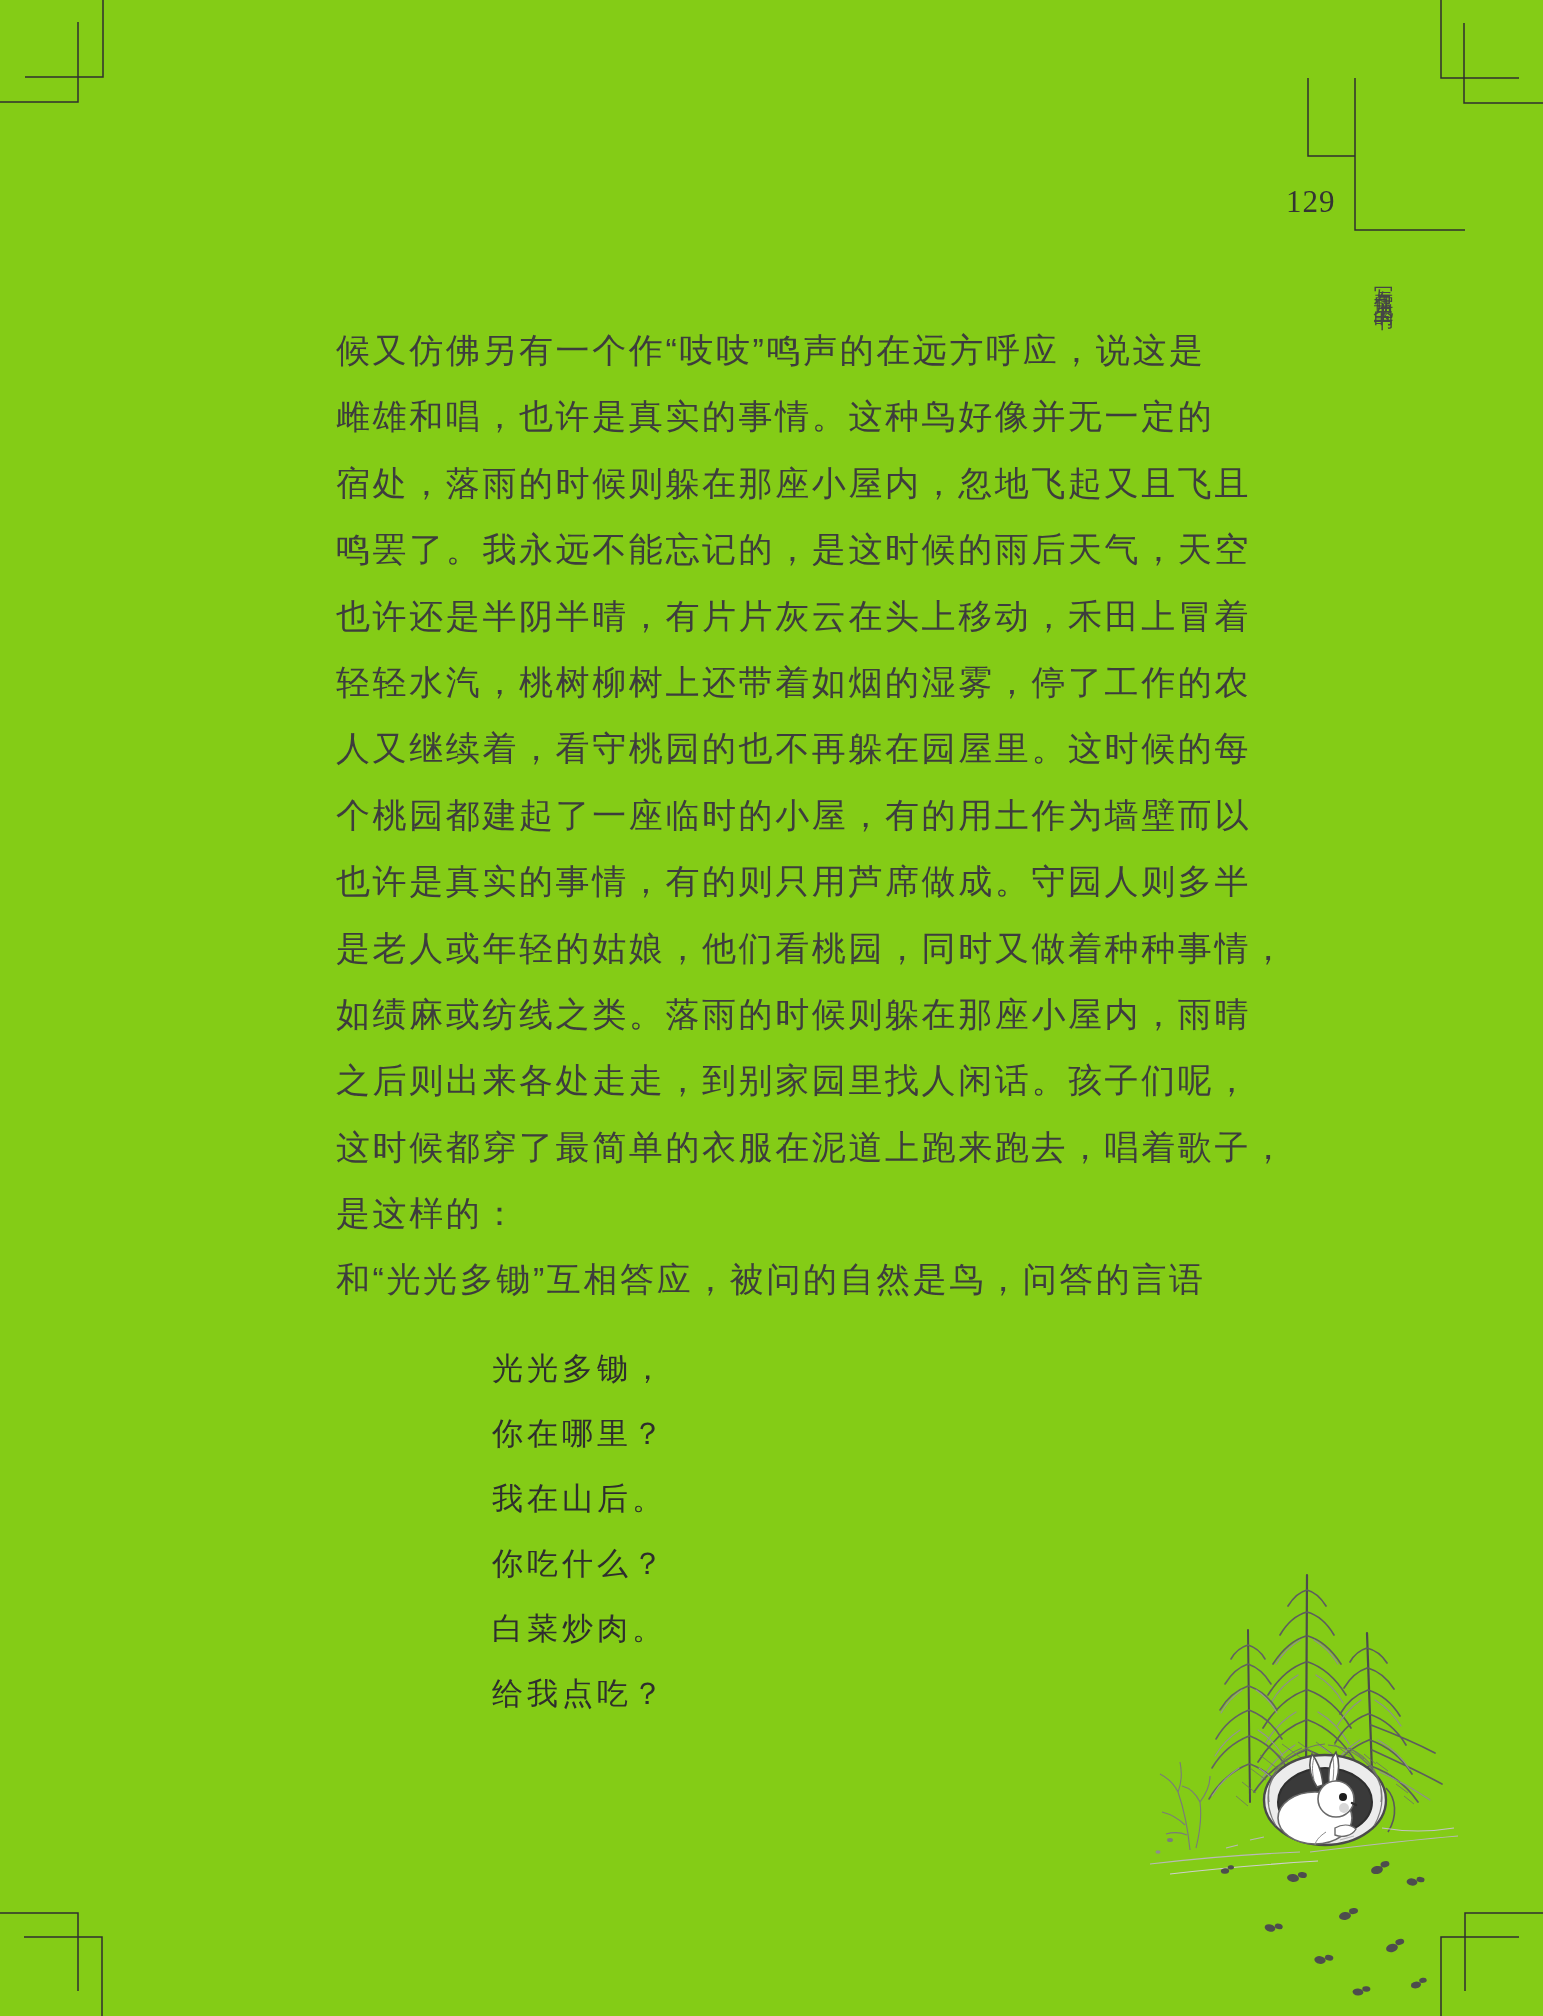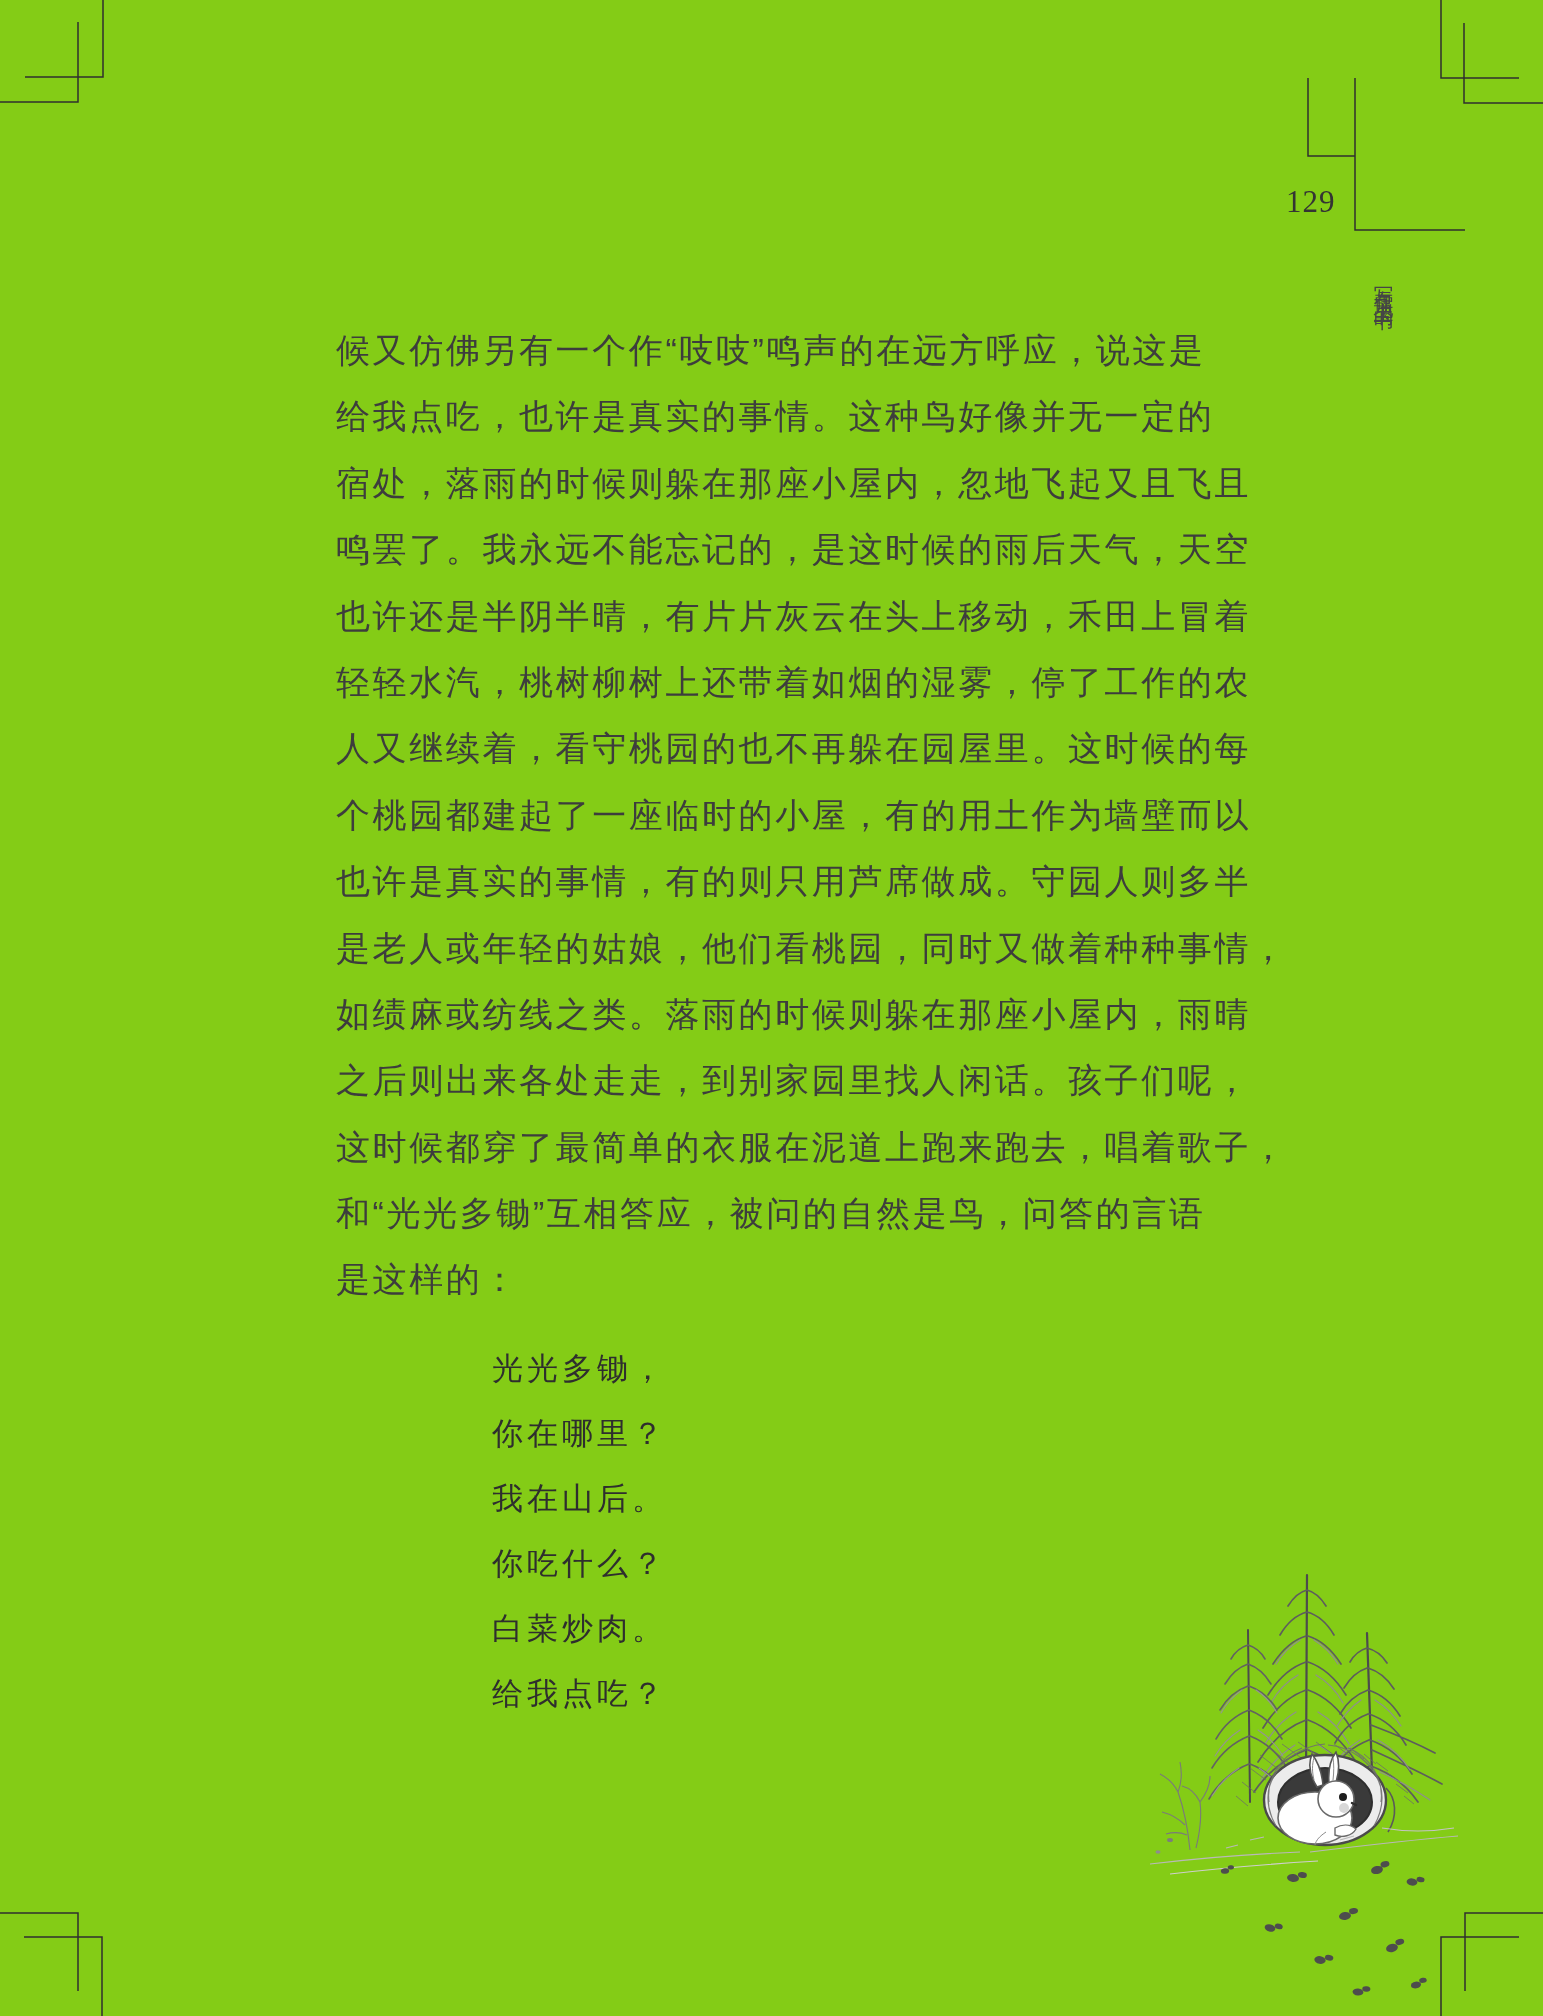--- a/index.html
+++ b/index.html
@@ -83,34 +83,34 @@
       <path d="M1308,78 V156 H1355 M1355,78 V230 H1465"></path>
     </g>
   </svg>
 
   <div class="page-number">129</div>
 
   <div class="vtitle">写在雪地上的书</div>
 
   <div class="body-text">
     <div class="tline">候又仿佛另有一个作“吱吱”鸣声的在远方呼应，说这是</div>
-    <div class="tline">给我点吃，也许是真实的事情。这种鸟好像并无一定的</div>
+    <div class="tline">雌雄和唱，也许是真实的事情。这种鸟好像并无一定的</div>
     <div class="tline">宿处，落雨的时候则躲在那座小屋内，忽地飞起又且飞且</div>
     <div class="tline">鸣罢了。我永远不能忘记的，是这时候的雨后天气，天空</div>
     <div class="tline">也许还是半阴半晴，有片片灰云在头上移动，禾田上冒着</div>
     <div class="tline">轻轻水汽，桃树柳树上还带着如烟的湿雾，停了工作的农</div>
     <div class="tline">人又继续着，看守桃园的也不再躲在园屋里。这时候的每</div>
     <div class="tline">个桃园都建起了一座临时的小屋，有的用土作为墙壁而以</div>
     <div class="tline">也许是真实的事情，有的则只用芦席做成。守园人则多半</div>
     <div class="tline">是老人或年轻的姑娘，他们看桃园，同时又做着种种事情，</div>
     <div class="tline">如绩麻或纺线之类。落雨的时候则躲在那座小屋内，雨晴</div>
     <div class="tline">之后则出来各处走走，到别家园里找人闲话。孩子们呢，</div>
     <div class="tline">这时候都穿了最简单的衣服在泥道上跑来跑去，唱着歌子，</div>
+    <div class="tline">是这样的：</div>
     <div class="tline">和“光光多锄”互相答应，被问的自然是鸟，问答的言语</div>
-    <div class="tline">是这样的：</div>
   </div>
 
   <div class="poem">
     <div class="pline">光光多锄，</div>
     <div class="pline">你在哪里？</div>
     <div class="pline">我在山后。</div>
     <div class="pline">你吃什么？</div>
     <div class="pline">白菜炒肉。</div>
     <div class="pline">给我点吃？</div>
   </div>

